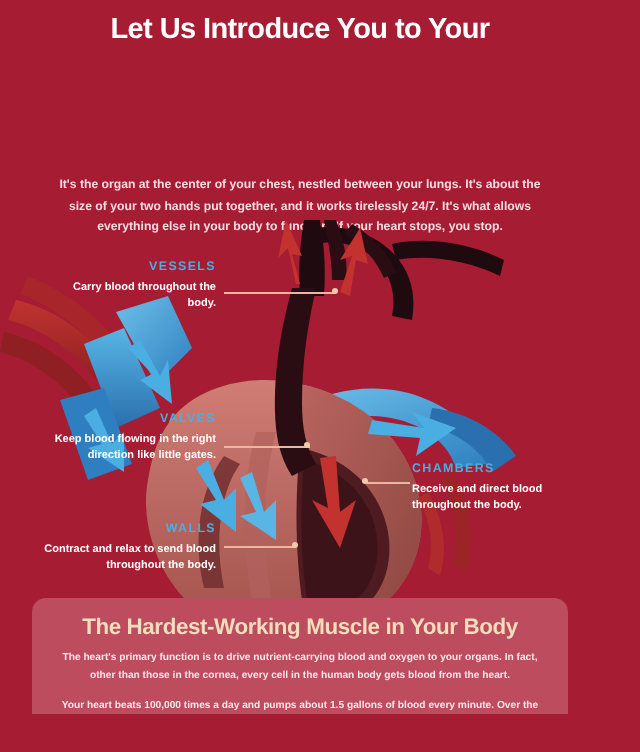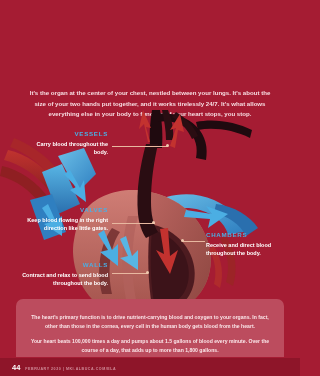--- a/index.html
+++ b/index.html
@@ -173,20 +173,21 @@
     color: #d18d9a;
     letter-spacing: 0.55px;
   }
 </style>
 </head>
 <body>
 
 <div class="page">
 
   <div class="header">
+    <div class="kicker">Let Us Introduce You to Your</div>
   </div>
 
   <div class="intro">It's the organ at the center of your chest, nestled between your lungs. It's about the size of your two hands put together, and it works tirelessly 24/7. It's what allows everything else in your body to function. If your heart stops, you stop.</div>
 
   <div class="heart-stage">
     <svg class="heart-svg" width="300" height="200" viewBox="0 0 300 200">
       <defs>
         <linearGradient id="gMuscle" x1="0" y1="0" x2="0" y2="1">
           <stop offset="0%" stop-color="#cf7d75"></stop>
           <stop offset="100%" stop-color="#a6564f"></stop>
@@ -295,24 +296,19 @@
     <div class="c-title">WALLS</div>
     <div class="c-body">Contract and relax to send blood throughout the body.</div>
   </div>
 
   <div class="callout right co-chambers">
     <div class="c-title">CHAMBERS</div>
     <div class="c-body">Receive and direct blood throughout the body.</div>
   </div>
 
   <div class="panel">
+    <div class="panel-title">The Hardest-Working Muscle in Your Body</div>
     <div class="panel-p">The heart's primary function is to drive nutrient-carrying blood and oxygen to your organs. In fact, other than those in the cornea, every cell in the human body gets blood from the heart.</div>
     <div class="panel-p second">Your heart beats 100,000 times a day and pumps about 1.5 gallons of blood every minute. Over the course of a day, that adds up to more than 1,800 gallons.</div>
   </div>
 
-  <div class="footer">
-    <div class="footer-inner">
-      <span class="folio">44</span>
-      <span class="footer-meta">FEBRUARY 2020  |  MKI.ALBUCA.COM/ELA</span>
-    </div>
-  </div>
 
 </div>
 
 </body></html>

